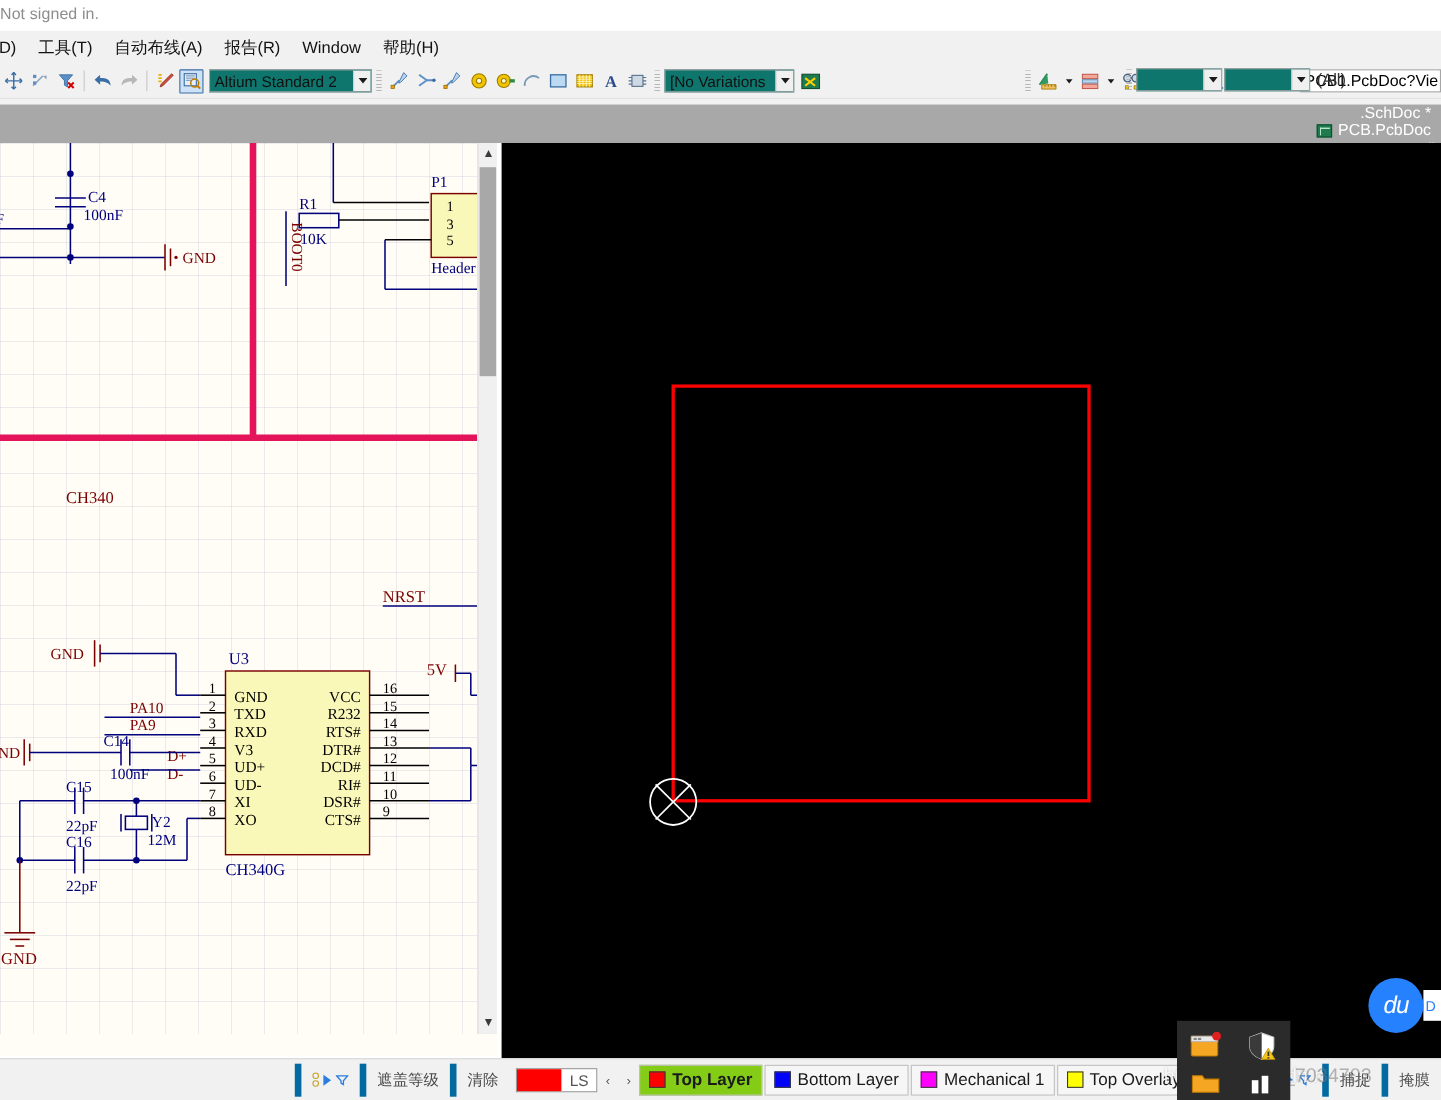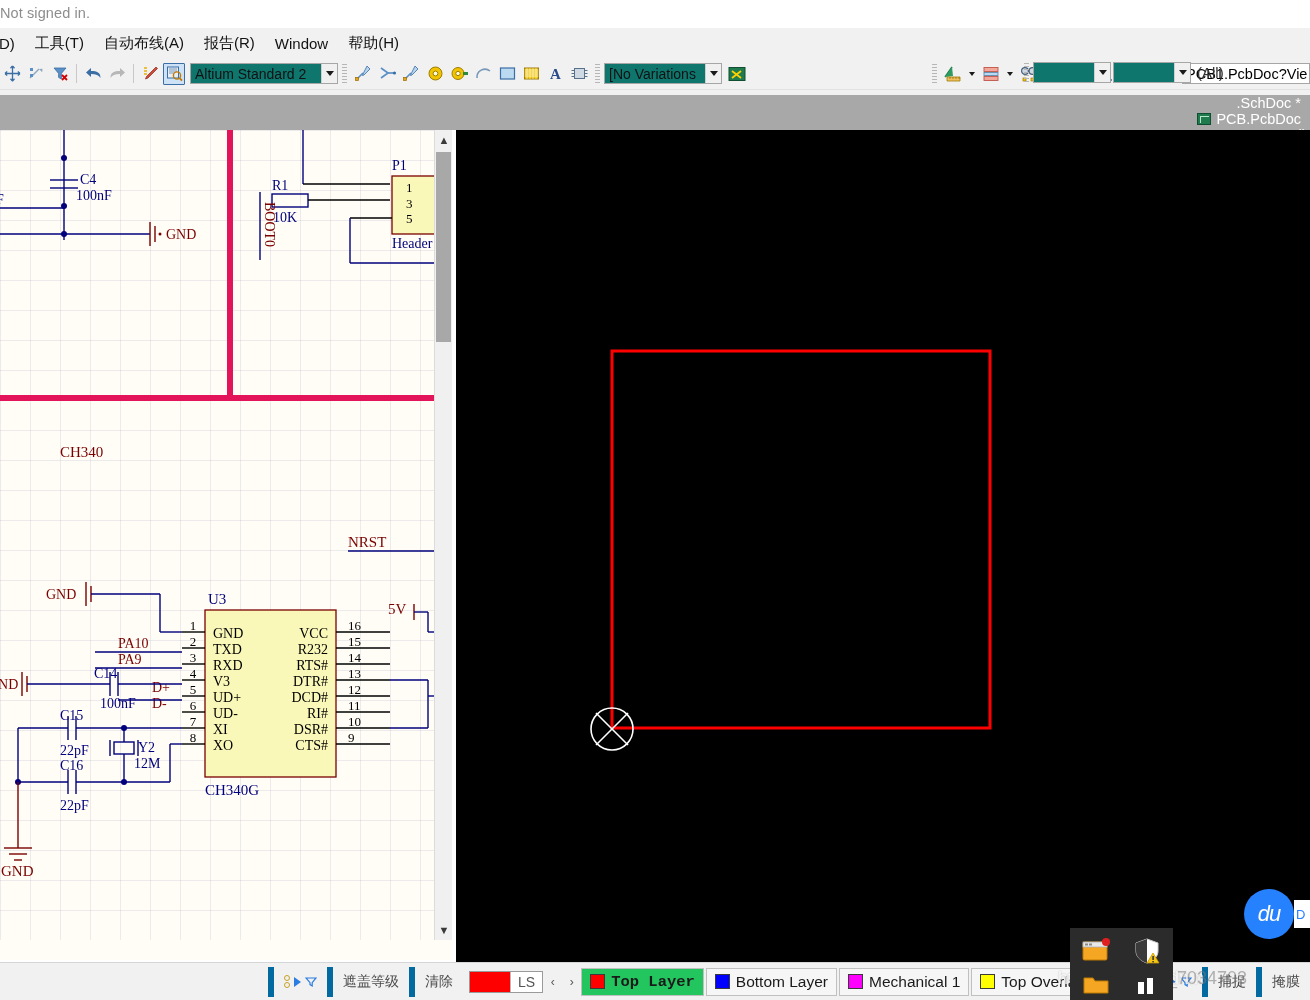--- a/index.html
+++ b/index.html
@@ -219,21 +219,21 @@
   .layer-tab {
     height: 28px;
     display: flex; align-items: center; gap: 6px;
     padding: 0 8px;
     font-size: 15.5px; color: #1a1a1a;
     border: 1px solid #c0c0c0;
     background: #f6f6f6;
     margin-right: 2px;
     white-space: nowrap;
   }
-  .layer-tab.active { background: #22c55e; font-weight: bold; font-family: Liberation Mono, monospace; }
+  .layer-tab.active { background: #84cc16; font-weight: bold; }
   .layer-chip {
     width: 15px; height: 15px; display: inline-block;
     border: 1px solid #3a3a3a;
   }
   .ls-box {
     display: flex; align-items: flex-start;
     border: 1px solid #9a9a9a; background: #fff; height: 22px;
   }
   .ls-red { width: 40px; height: 20px; background: #ff0000; }
   .ls-label {

